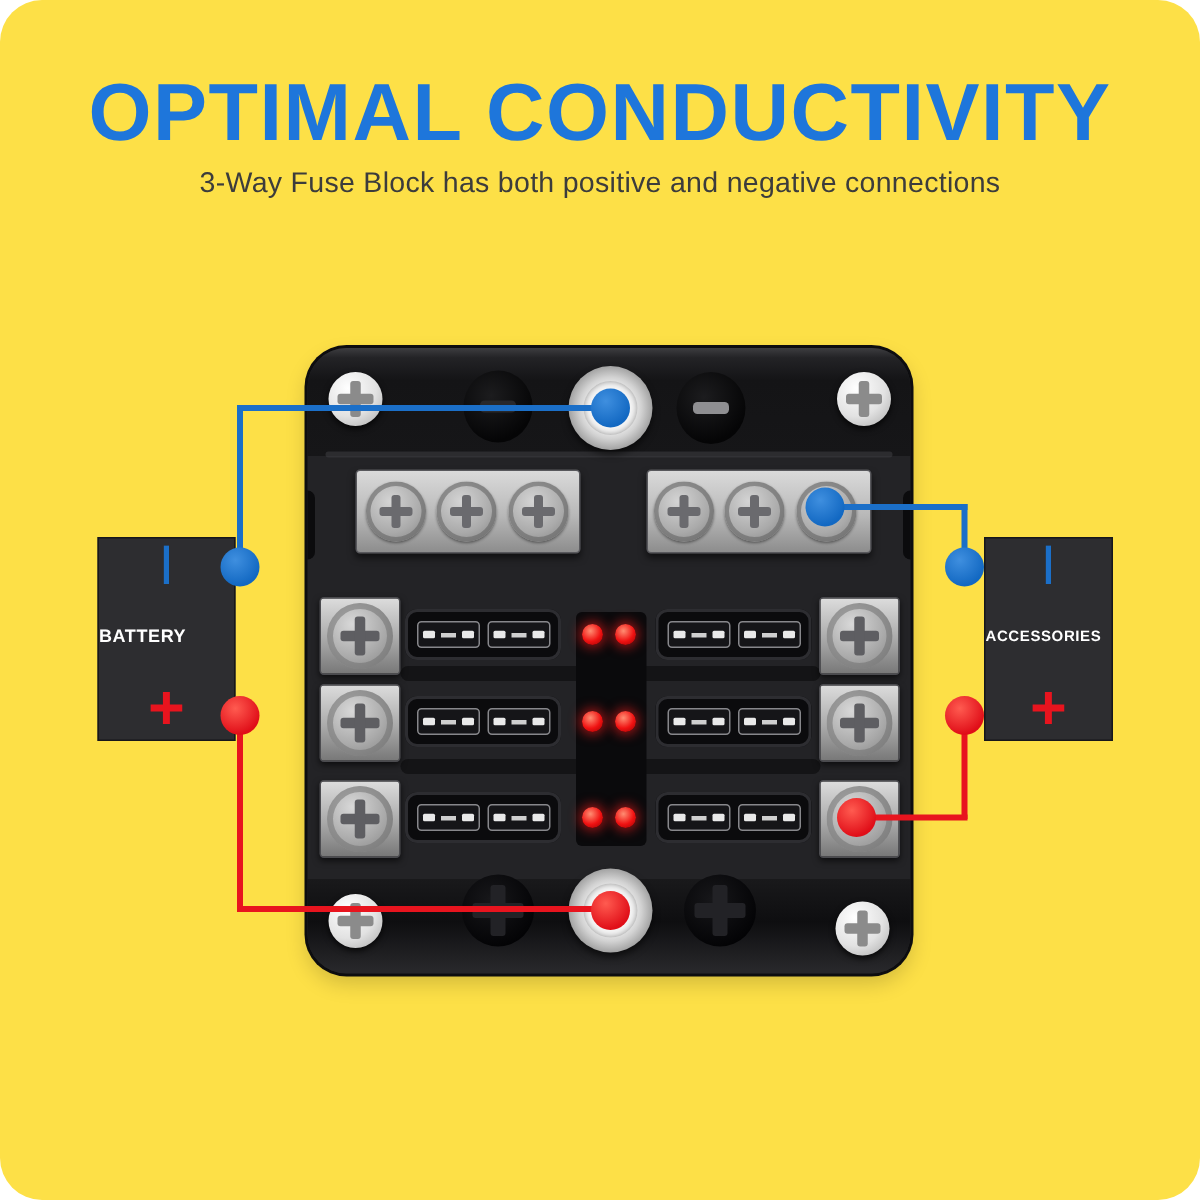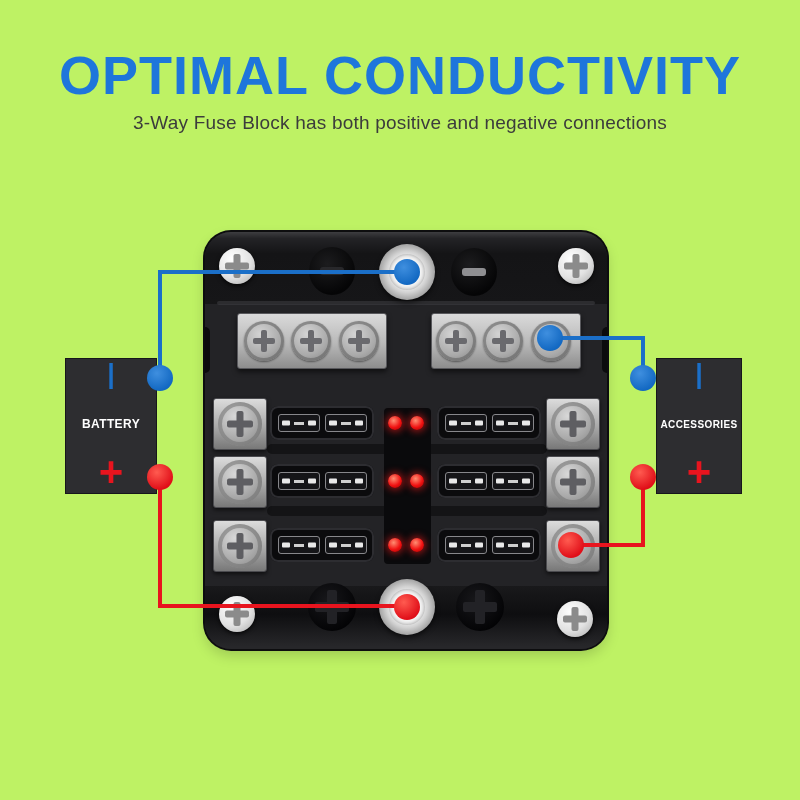--- a/index.html
+++ b/index.html
@@ -1,17 +1,17 @@
 <!DOCTYPE html>
 <html style="--title-blue: #1e76db; --subtitle-gray: #3c3c3c; --wire-blue: #1b6fc8; --wire-red: #e8141e; --led-red: #f01212; --block-body: #232326;"><head>
 <meta charset="utf-8">
 <style>
   html,body{margin:0;padding:0;background:#fff;}
-  #stage{position:relative;width:800px;height:800px;background:#bef264;overflow:hidden;
-         font-family:"Liberation Sans", sans-serif;}
+  #stage{position:relative;width:800px;height:800px;background:#fde047;overflow:hidden;
+         font-family:"Liberation Sans", sans-serif;border-radius:28px;}
   .abs{position:absolute;}
 
   
   #title{left:0;right:0;top:44px;text-align:center;font-size:54px;font-weight:bold;
          color:var(--title-blue,#1e76db);letter-spacing:1px;white-space:nowrap;}
   #subtitle{left:0;right:0;top:112px;text-align:center;font-size:19px;
             color:var(--subtitle-gray,#3c3c3c);letter-spacing:.2px;white-space:nowrap;}
 
   
   #fuse-block{left:205px;top:232px;width:402px;height:417px;border-radius:26px;
@@ -91,21 +91,21 @@
         background:radial-gradient(circle at 40% 35%,#17171a,#030305 76%);}
   .bcross::before,.bcross::after{content:"";position:absolute;left:50%;top:50%;
         background:#222226;border-radius:2px;transform:translate(-50%,-50%);}
   .bcross::before{width:34px;height:10px;}
   .bcross::after{width:10px;height:34px;}
 
   
   .dev-box{background:#2d2d30;border:1px solid #17171a;box-sizing:border-box;}
   .neg-sym{left:0;right:0;top:2px;text-align:center;font-size:27px;font-weight:bold;
            color:var(--wire-blue,#1b6fc8);line-height:1;}
-  .dev-label{left:0;right:0;text-align:center;color:#ffffff;font-weight:bold;
+  .dev-label{left:0;right:0;text-align:left;color:#ffffff;font-weight:bold;
            letter-spacing:.4px;}
   .pos-sym{left:0;right:0;bottom:4px;text-align:center;font-size:42px;font-weight:bold;
            color:var(--wire-red,#e8141e);line-height:.8;}
 
   
   .wire{z-index:3;}
   .wire.blue{background:var(--wire-blue,#1b6fc8);}
   .wire.red{background:var(--wire-red,#e8141e);}
   .dot{width:26px;height:26px;border-radius:50%;z-index:4;}
   .dot.blue{background:radial-gradient(circle at 38% 32%,#3f8fdf,#1268c2 72%);}

